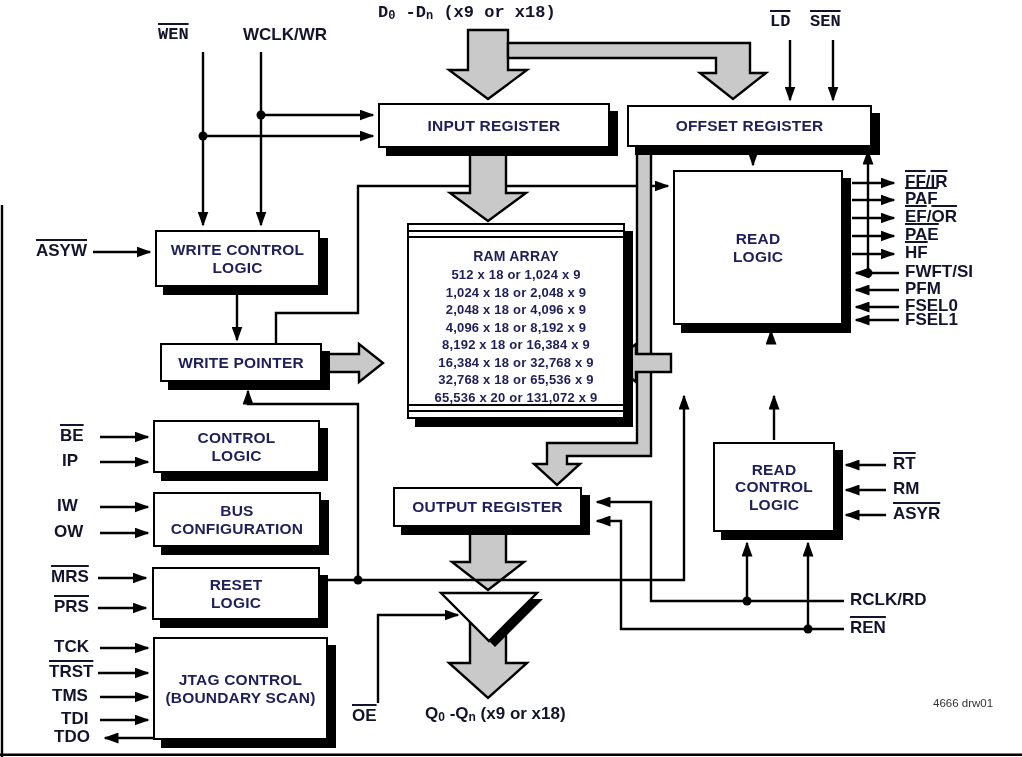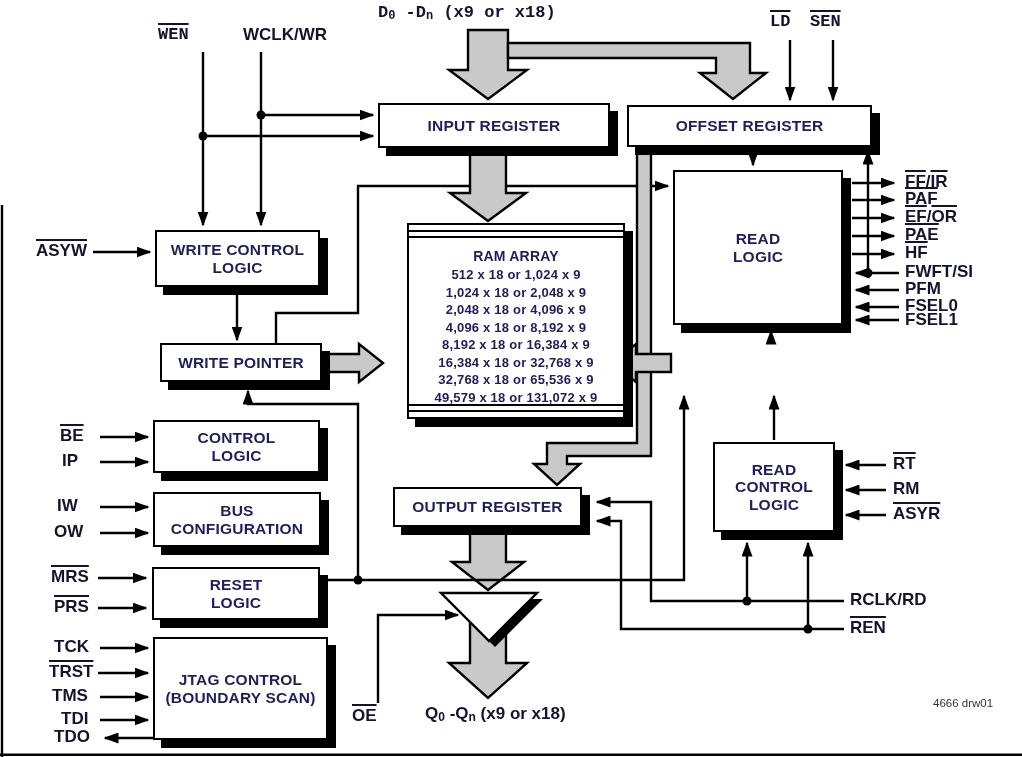--- a/index.html
+++ b/index.html
@@ -130,21 +130,21 @@
     <div class="ram-rule" style="bottom:5px"></div>
     <div class="ram-rule" style="bottom:11px"></div>
     <div class="ram-title">RAM ARRAY</div>
     <div>512 x 18 or 1,024 x 9</div>
     <div>1,024 x 18 or 2,048 x 9</div>
     <div>2,048 x 18 or 4,096 x 9</div>
     <div>4,096 x 18 or 8,192 x 9</div>
     <div>8,192 x 18 or 16,384 x 9</div>
     <div>16,384 x 18 or 32,768 x 9</div>
     <div>32,768 x 18 or 65,536 x 9</div>
-    <div>49,579 x 18 or 131,072 x 9</div>
+    <div>65,536 x 20 or 131,072 x 9</div>
   </div>
 
   <div class="box" style="left:673px;top:170px;width:170px;height:155px">
     <span>READ</span>
     <span>LOGIC</span>
   </div>
 
 
   <div class="box" style="left:713px;top:442px;width:122px;height:90px">
     <span>READ</span>

